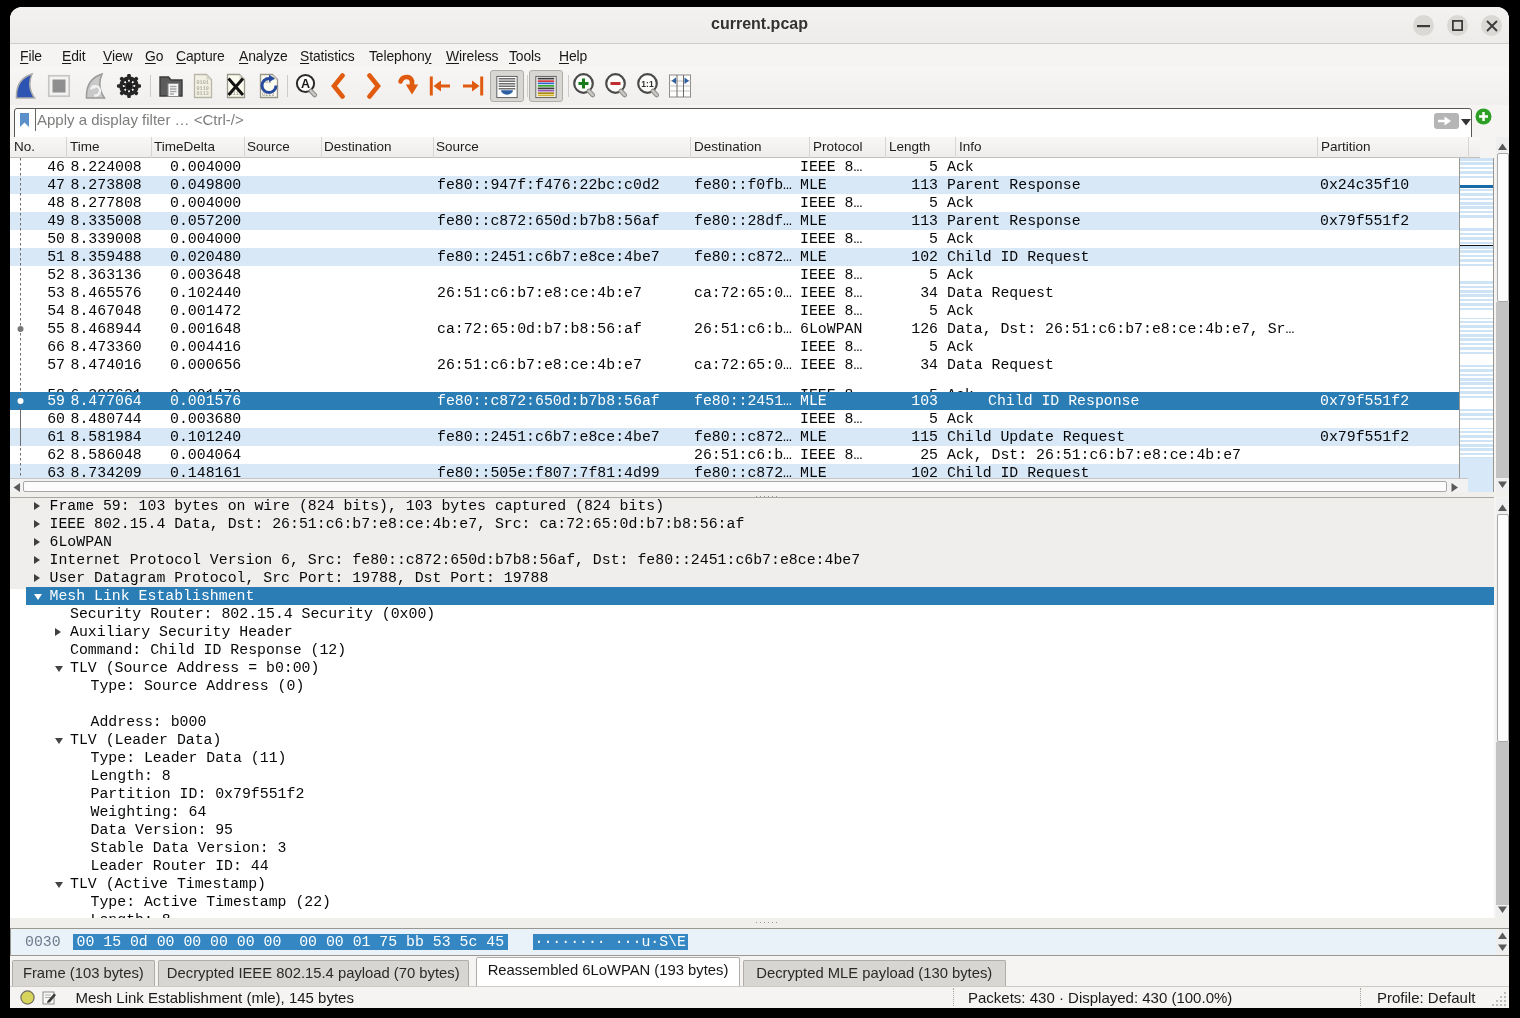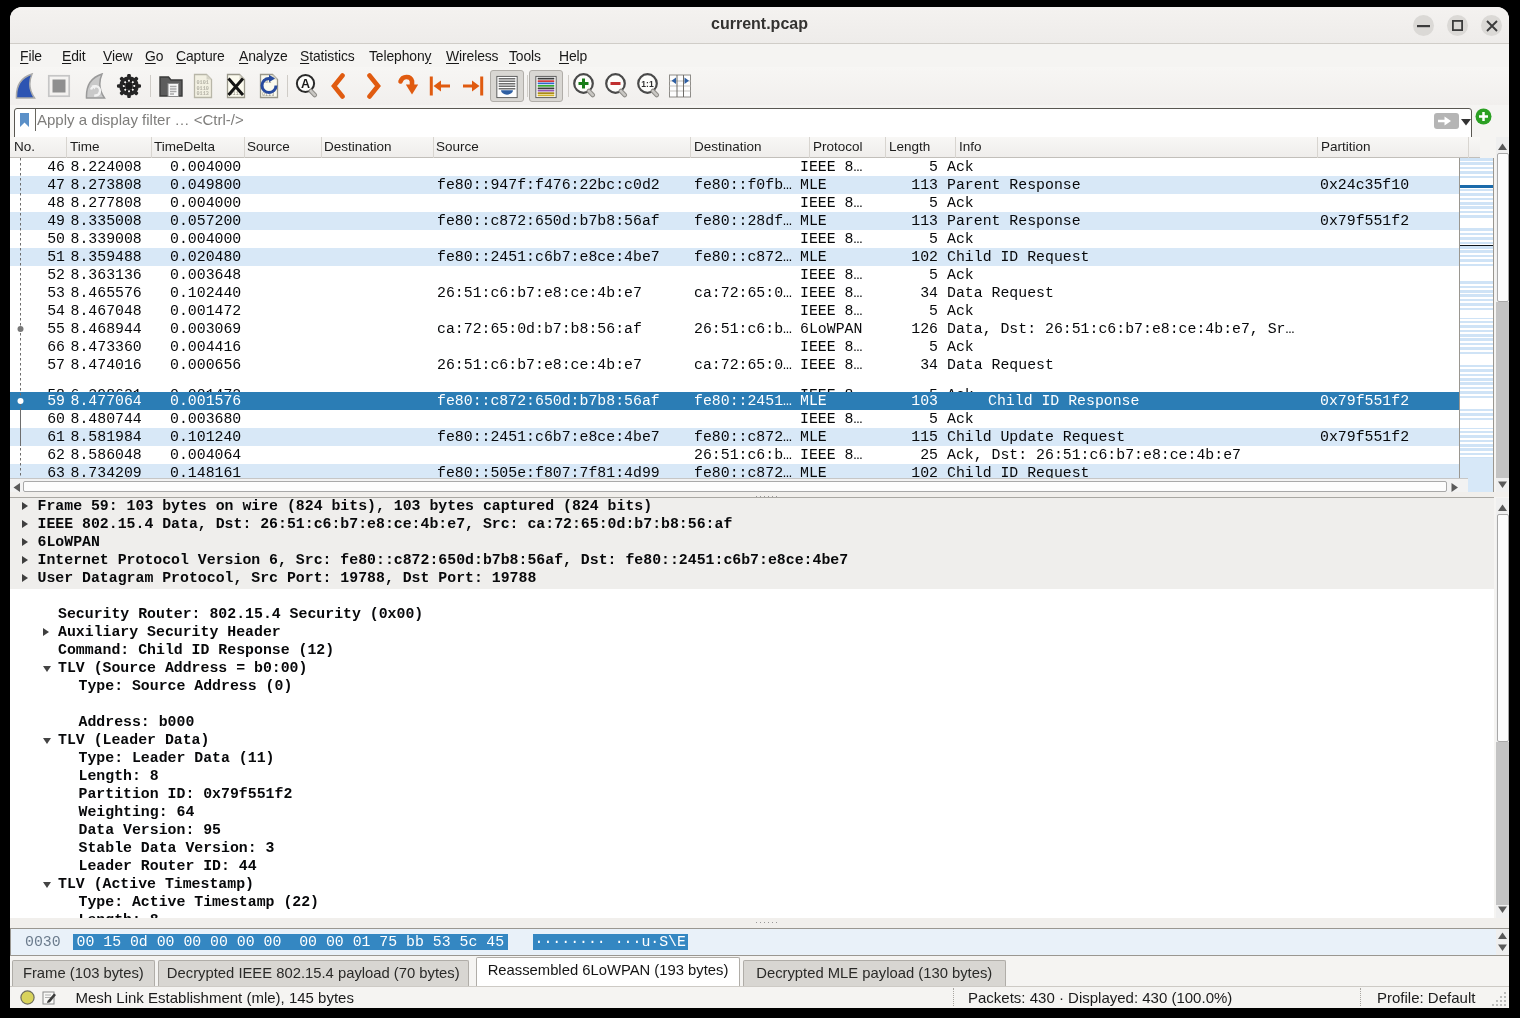--- a/index.html
+++ b/index.html
@@ -45,21 +45,21 @@
 .sbar{background:#efefef;}
 .sthumb{background:#fcfcfc;border:1px solid #a8a8a8;border-radius:2px;}
 #hscroll{left:0px;top:471px;width:1458px;height:14px;background:#f2f2f2;border-top:1px solid #c6c6c6;}
 
 #split1{left:0;top:485px;width:1499px;height:5px;background:#f1efec;}
 #split2{left:0;top:911px;width:1499px;height:10px;background:#f1efec;}
 .grip{color:#8a8a8a;font-size:9px;letter-spacing:1px;}
 
 #dpane{left:0;top:490px;width:1484px;height:421px;background:#fff;border-top:1px solid #a9a7a2;
  font-family:"Liberation Mono",monospace;font-size:14.85px;color:#07080a;overflow:hidden;}
-.dline{left:4px;width:1484px;height:18px;line-height:18px;white-space:pre;font-weight:bold;}
+.dline{left:16px;width:1484px;height:18px;line-height:18px;white-space:pre;}
 .dtx{top:0}
 .dsel{background:#2b7db5;color:#fff;}
 .tri-c{width:0;height:0;border-left:6px solid #3f3f3f;border-top:4px solid transparent;border-bottom:4px solid transparent;top:5px;}
 .tri-e{width:0;height:0;border-top:6px solid #444;border-left:4.5px solid transparent;border-right:4.5px solid transparent;top:7px;}
 .tri-w{border-top-color:#fff;}
 
 #xpane{left:0;top:921px;width:1499px;height:28px;background:#e9f1f9;border:1px solid #9a9791;
  font-family:"Liberation Mono",monospace;font-size:14.85px;}
 .xrow{top:5px;height:16px;line-height:16px;white-space:pre;}
 .xhl{background:#3487c2;color:#fff;}
@@ -384,21 +384,21 @@
 <span class="abs pc num">54</span>
 <span class="abs pc" style="left:60.5px">8.467048</span>
 <span class="abs pc" style="left:160px">0.001472</span>
 <span class="abs pc" style="left:790px">IEEE 8…</span>
 <span class="abs pc" style="left:901px;width:27px;text-align:right">5</span>
 <span class="abs pc" style="left:937px">Ack</span>
 </div>
 <div class="abs prow" style="top:162px">
 <span class="abs pc num">55</span>
 <span class="abs pc" style="left:60.5px">8.468944</span>
-<span class="abs pc" style="left:160px">0.003069</span>
+<span class="abs pc" style="left:160px">0.001648</span>
 <span class="abs pc" style="left:427px">ca:72:65:0d:b7:b8:56:af</span>
 <span class="abs pc" style="left:684px">26:51:c6:b…</span>
 <span class="abs pc" style="left:790px">6LoWPAN</span>
 <span class="abs pc" style="left:901px;width:27px;text-align:right">126</span>
 <span class="abs pc" style="left:937px">Data, Dst: 26:51:c6:b7:e8:ce:4b:e7, Sr…</span>
 </div>
 <div class="abs prow" style="top:180px">
 <span class="abs pc num">66</span>
 <span class="abs pc" style="left:60.5px">8.473360</span>
 <span class="abs pc" style="left:160px">0.004416</span>
@@ -529,20 +529,24 @@
 <span class="abs tri-c" style="left:8px"></span>
 <span class="abs dtx" style="left:23.5px">6LoWPAN</span>
 </div>
 <div class="abs dline" style="top:53px">
 <span class="abs tri-c" style="left:8px"></span>
 <span class="abs dtx" style="left:23.5px">Internet Protocol Version 6, Src: fe80::c872:650d:b7b8:56af, Dst: fe80::2451:c6b7:e8ce:4be7</span>
 </div>
 <div class="abs dline" style="top:71px">
 <span class="abs tri-c" style="left:8px"></span>
 <span class="abs dtx" style="left:23.5px">User Datagram Protocol, Src Port: 19788, Dst Port: 19788</span>
+</div>
+<div class="abs dline dsel" style="top:89px">
+<span class="abs tri-e tri-w" style="left:8px"></span>
+<span class="abs dtx" style="left:23.5px">Mesh Link Establishment</span>
 </div>
 <div class="abs dline" style="top:107px">
 <span class="abs dtx" style="left:44px">Security Router: 802.15.4 Security (0x00)</span>
 </div>
 <div class="abs dline" style="top:125px">
 <span class="abs tri-c" style="left:28.5px"></span>
 <span class="abs dtx" style="left:44px">Auxiliary Security Header</span>
 </div>
 <div class="abs dline" style="top:143px">
 <span class="abs dtx" style="left:44px">Command: Child ID Response (12)</span>

